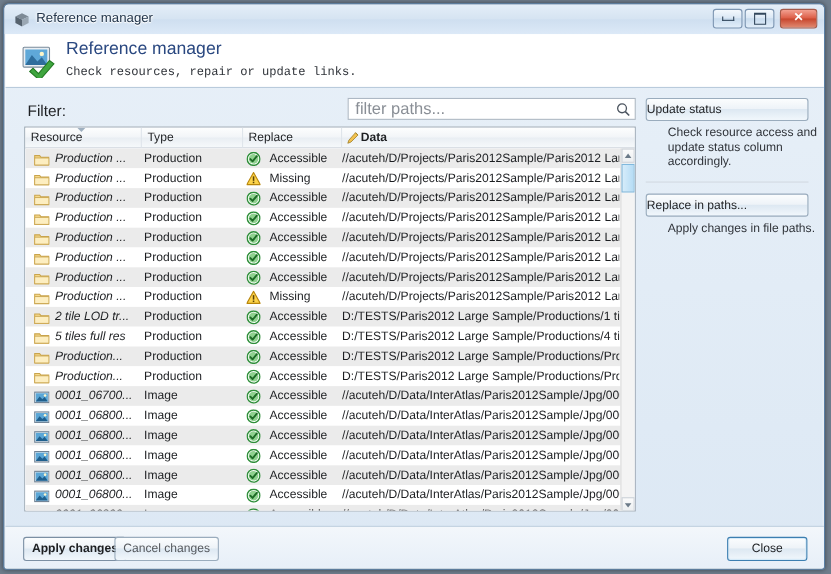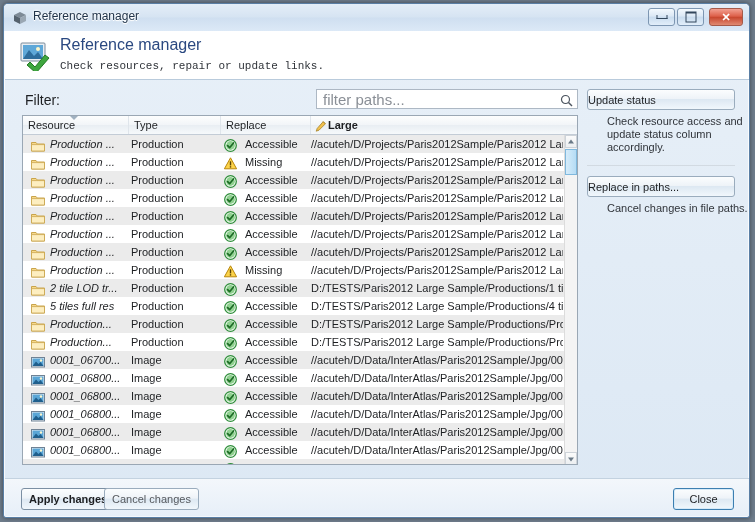--- a/index.html
+++ b/index.html
@@ -287,21 +287,21 @@
     border-radius: 3px;
     font-size: 11px; color: #1d1f22;
     text-align: center; line-height: 21px;
     box-sizing: border-box;
     cursor: default;
     padding: 0 7px;
   }
   #btn-apply { left: 16px; font-weight: bold; border-color: #7b8fa3; }
   #btn-cancel { left: 99px; color: #55595e; }
   #btn-close-footer {
-    right: 16px; width: 61px;
+    right: 16px; width: 73px;
     border: 1px solid #3c7fb1;
     box-shadow: inset 0 0 0 1px #d6eaf8;
   }
 </style>
 </head>
 <body>
 
 <div id="window">
   <div id="window-inner-border"></div>
 
@@ -367,21 +367,21 @@
         <div class="th" id="th-status">
           <span>Replace</span>
         </div>
         <div class="th" id="th-path">
           <span id="pencil-icon">
             <svg width="11" height="11" viewBox="0 0 11 11">
               <polygon points="8.2,0.6 10.4,2.8 4,9.2 1.2,10.2 2.2,7.4" fill="#f2c14e" stroke="#9c7a1e" stroke-width=".7"></polygon>
               <line x1="8.2" y1="0.6" x2="10.4" y2="2.8" stroke="#9c7a1e" stroke-width=".7"></line>
             </svg>
           </span>
-          <span class="thlabel">Large</span>
+          <span class="thlabel">Data</span>
         </div>
       </div>
 
       <div id="table-body">
           <div class="row alt">
             <span class="row-icon"><svg width="14" height="12" viewBox="0 0 14 12">
                 <path d="M0.5 2.5 L5 2.5 L6.3 4 L13.5 4 L13.5 11 L0.5 11 Z" fill="#f7d98a" stroke="#c9a44c" stroke-width="1"></path>
                 <path d="M0.5 4.6 L13.5 4.6 L13.5 11 L0.5 11 Z" fill="#fdeec0" stroke="#c9a44c" stroke-width=".8"></path>
               </svg></span>
             <span class="cell c-resource">Production ...</span>
@@ -689,21 +689,21 @@
           <span class="sb-tri"></span>
         </div>
       </div>
     </div>
 
     <div id="rightpanel">
       <div class="side-btn">Update status</div>
       <div class="side-desc">Check resource access and update status column accordingly.</div>
       <div id="side-sep"></div>
       <div class="side-btn">Replace in paths...</div>
-      <div class="side-desc">Cancel changes in file paths.</div>
+      <div class="side-desc">Apply changes in file paths.</div>
     </div>
   </div>
 
   <div id="footer">
     <div class="footer-btn" id="btn-apply">Apply changes</div>
     <div class="footer-btn" id="btn-cancel">Cancel changes</div>
     <div class="footer-btn" id="btn-close-footer">Close</div>
   </div>
 </div>
 

